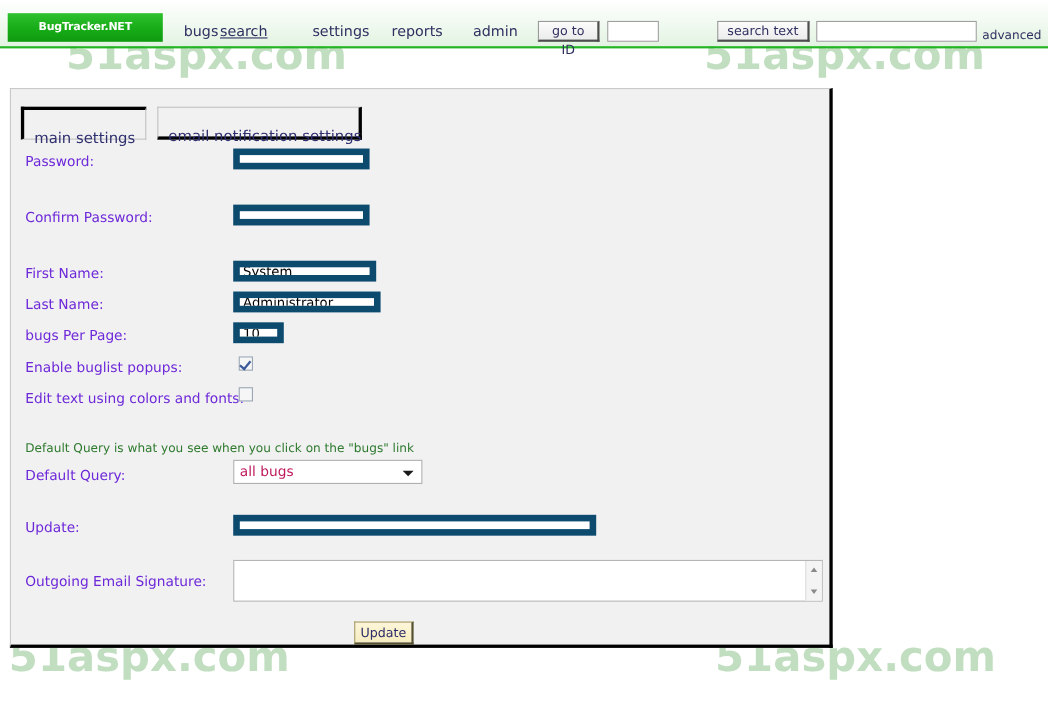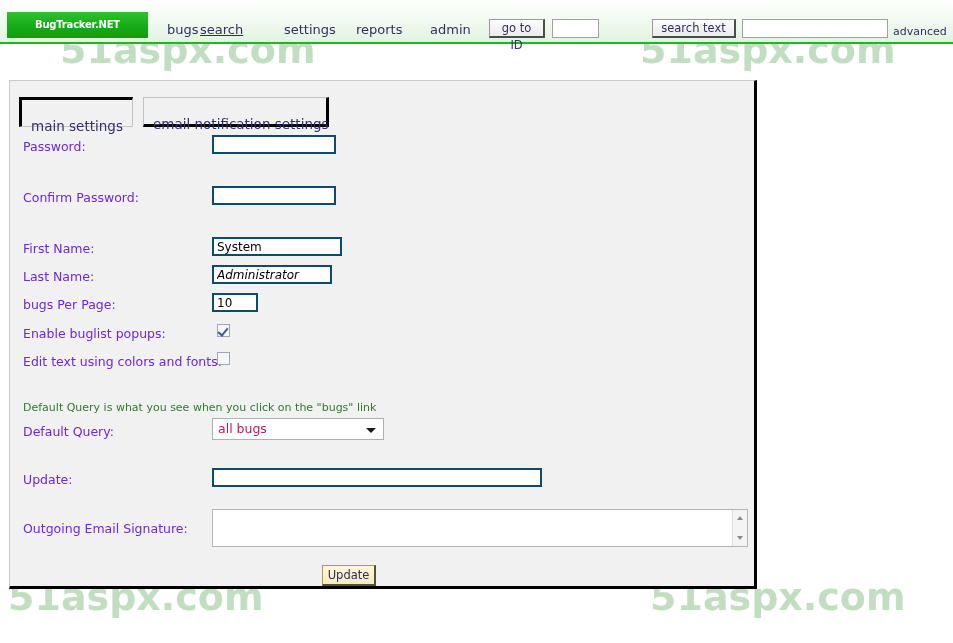--- a/index.html
+++ b/index.html
@@ -173,21 +173,21 @@
   .lbl {
     position: absolute;
     left: 13px;
     font-size: 12.5px;
     color: #6d28d9;
     white-space: nowrap;
   }
   .fld {
     position: absolute;
     background: #ffffff;
-    border: 2px solid #0c4a6e;
+    border: 6px solid #0c4a6e;
     box-sizing: border-box;
     font-family: "DejaVu Sans", "Liberation Sans", sans-serif;
     font-size: 12px;
     color: #000;
     padding: 0 3px;
     height: 19px;
   }
 
   .chk {
     position: absolute;
@@ -333,21 +333,21 @@
       <input class="fld" type="password" style="left: 202px; top: -4px; width: 124px;" value="">
     </div>
 
     <div class="row" style="top:160px;">
       <div class="lbl">First Name:</div>
       <input class="fld" type="text" style="left: 202px; top: -4px; width: 130px;" value="System">
     </div>
 
     <div class="row" style="top:188px;">
       <div class="lbl">Last Name:</div>
-      <input class="fld" type="text" style="left: 202px; top: -4px; width: 120px; font-style: italic;" value="Administrator">
+      <input class="fld" type="text" style="left: 202px; top: -4px; width: 134px;" value="Administrator">
     </div>
 
     <div class="row" style="top:216px;">
       <div class="lbl">bugs Per Page:</div>
       <input class="fld" type="text" style="left: 202px; top: -4px; width: 46px;" value="10">
     </div>
 
     <div class="row" style="top:245px;">
       <div class="lbl">Enable buglist popups:</div>
       <div class="chk on" style="left:207px; top:-2px;"></div>

